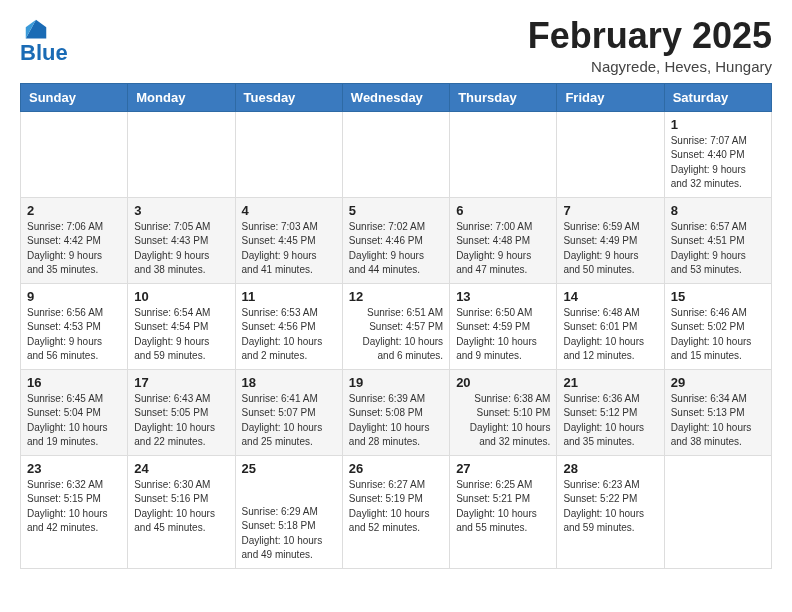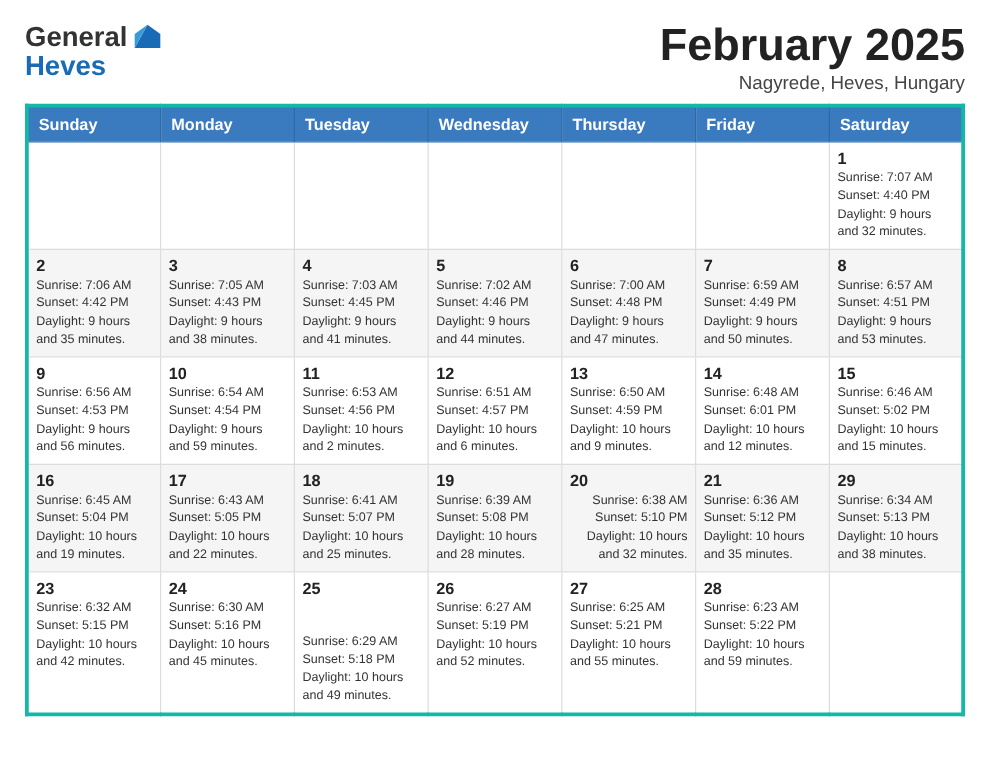--- a/index.html
+++ b/index.html
@@ -40,21 +40,21 @@
       line-height: 1.1;
     }
     .location-title {
       font-size: 15px;
       color: #444;
       margin-top: 2px;
     }
     .calendar {
       width: 100%;
       border-collapse: collapse;
-      border: 3px solid #14b8a6;
+      border: 1px solid #14b8a6;
     }
     .calendar th {
       background: #3a7abf;
       color: #fff;
       font-size: 13px;
       font-weight: bold;
       text-align: left;
       padding: 6px 8px;
       border: 1px solid #2e6aa5;
     }
@@ -91,27 +91,26 @@
     }
   </style>
 </head>
 <body>
 
 <div class="page">
   <div class="header-row">
     <div class="logo">
       <div>
         <div style="display:flex;align-items:center;">
-          <span class="logo-general" style="font-size:22px;font-weight:bold;color:#333;">General</span>
           <svg class="logo-icon" viewBox="0 0 30 30" xmlns="http://www.w3.org/2000/svg">
             <polygon points="4,24 26,24 26,12 15,4" fill="#1a6bb5"></polygon>
             <polygon points="4,24 15,4 4,12" fill="#3a9ad9"></polygon>
           </svg>
         </div>
-        <span class="logo-blue" style="font-size:22px;font-weight:bold;color:#1a6bb5;display:block;margin-top:-4px;">Heves</span>
+        <span class="logo-blue" style="font-size:22px;font-weight:bold;color:#1a6bb5;display:block;margin-top:-4px;">Blue</span>
       </div>
     </div>
     <div class="title-block">
       <div class="month-title">February 2025</div>
       <div class="location-title">Nagyrede, Heves, Hungary</div>
     </div>
   </div>
 
   <table class="calendar">
     <thead>
@@ -198,21 +197,21 @@
 Daylight: 9 hours and 59 minutes.</div>
           </td>
           <td>
             <span class="day-num">11</span>
             <div class="day-info" style="white-space: pre-line;">Sunrise: 6:53 AM
 Sunset: 4:56 PM
 Daylight: 10 hours and 2 minutes.</div>
           </td>
           <td>
             <span class="day-num">12</span>
-            <div class="day-info" style="white-space: pre-line;">Sunrise: 6:51 AM
+            <div class="day-info" style="white-space: pre-line; text-align: right;">Sunrise: 6:51 AM
 Sunset: 4:57 PM
 Daylight: 10 hours and 6 minutes.</div>
           </td>
           <td>
             <span class="day-num">13</span>
             <div class="day-info" style="white-space: pre-line;">Sunrise: 6:50 AM
 Sunset: 4:59 PM
 Daylight: 10 hours and 9 minutes.</div>
           </td>
           <td>

